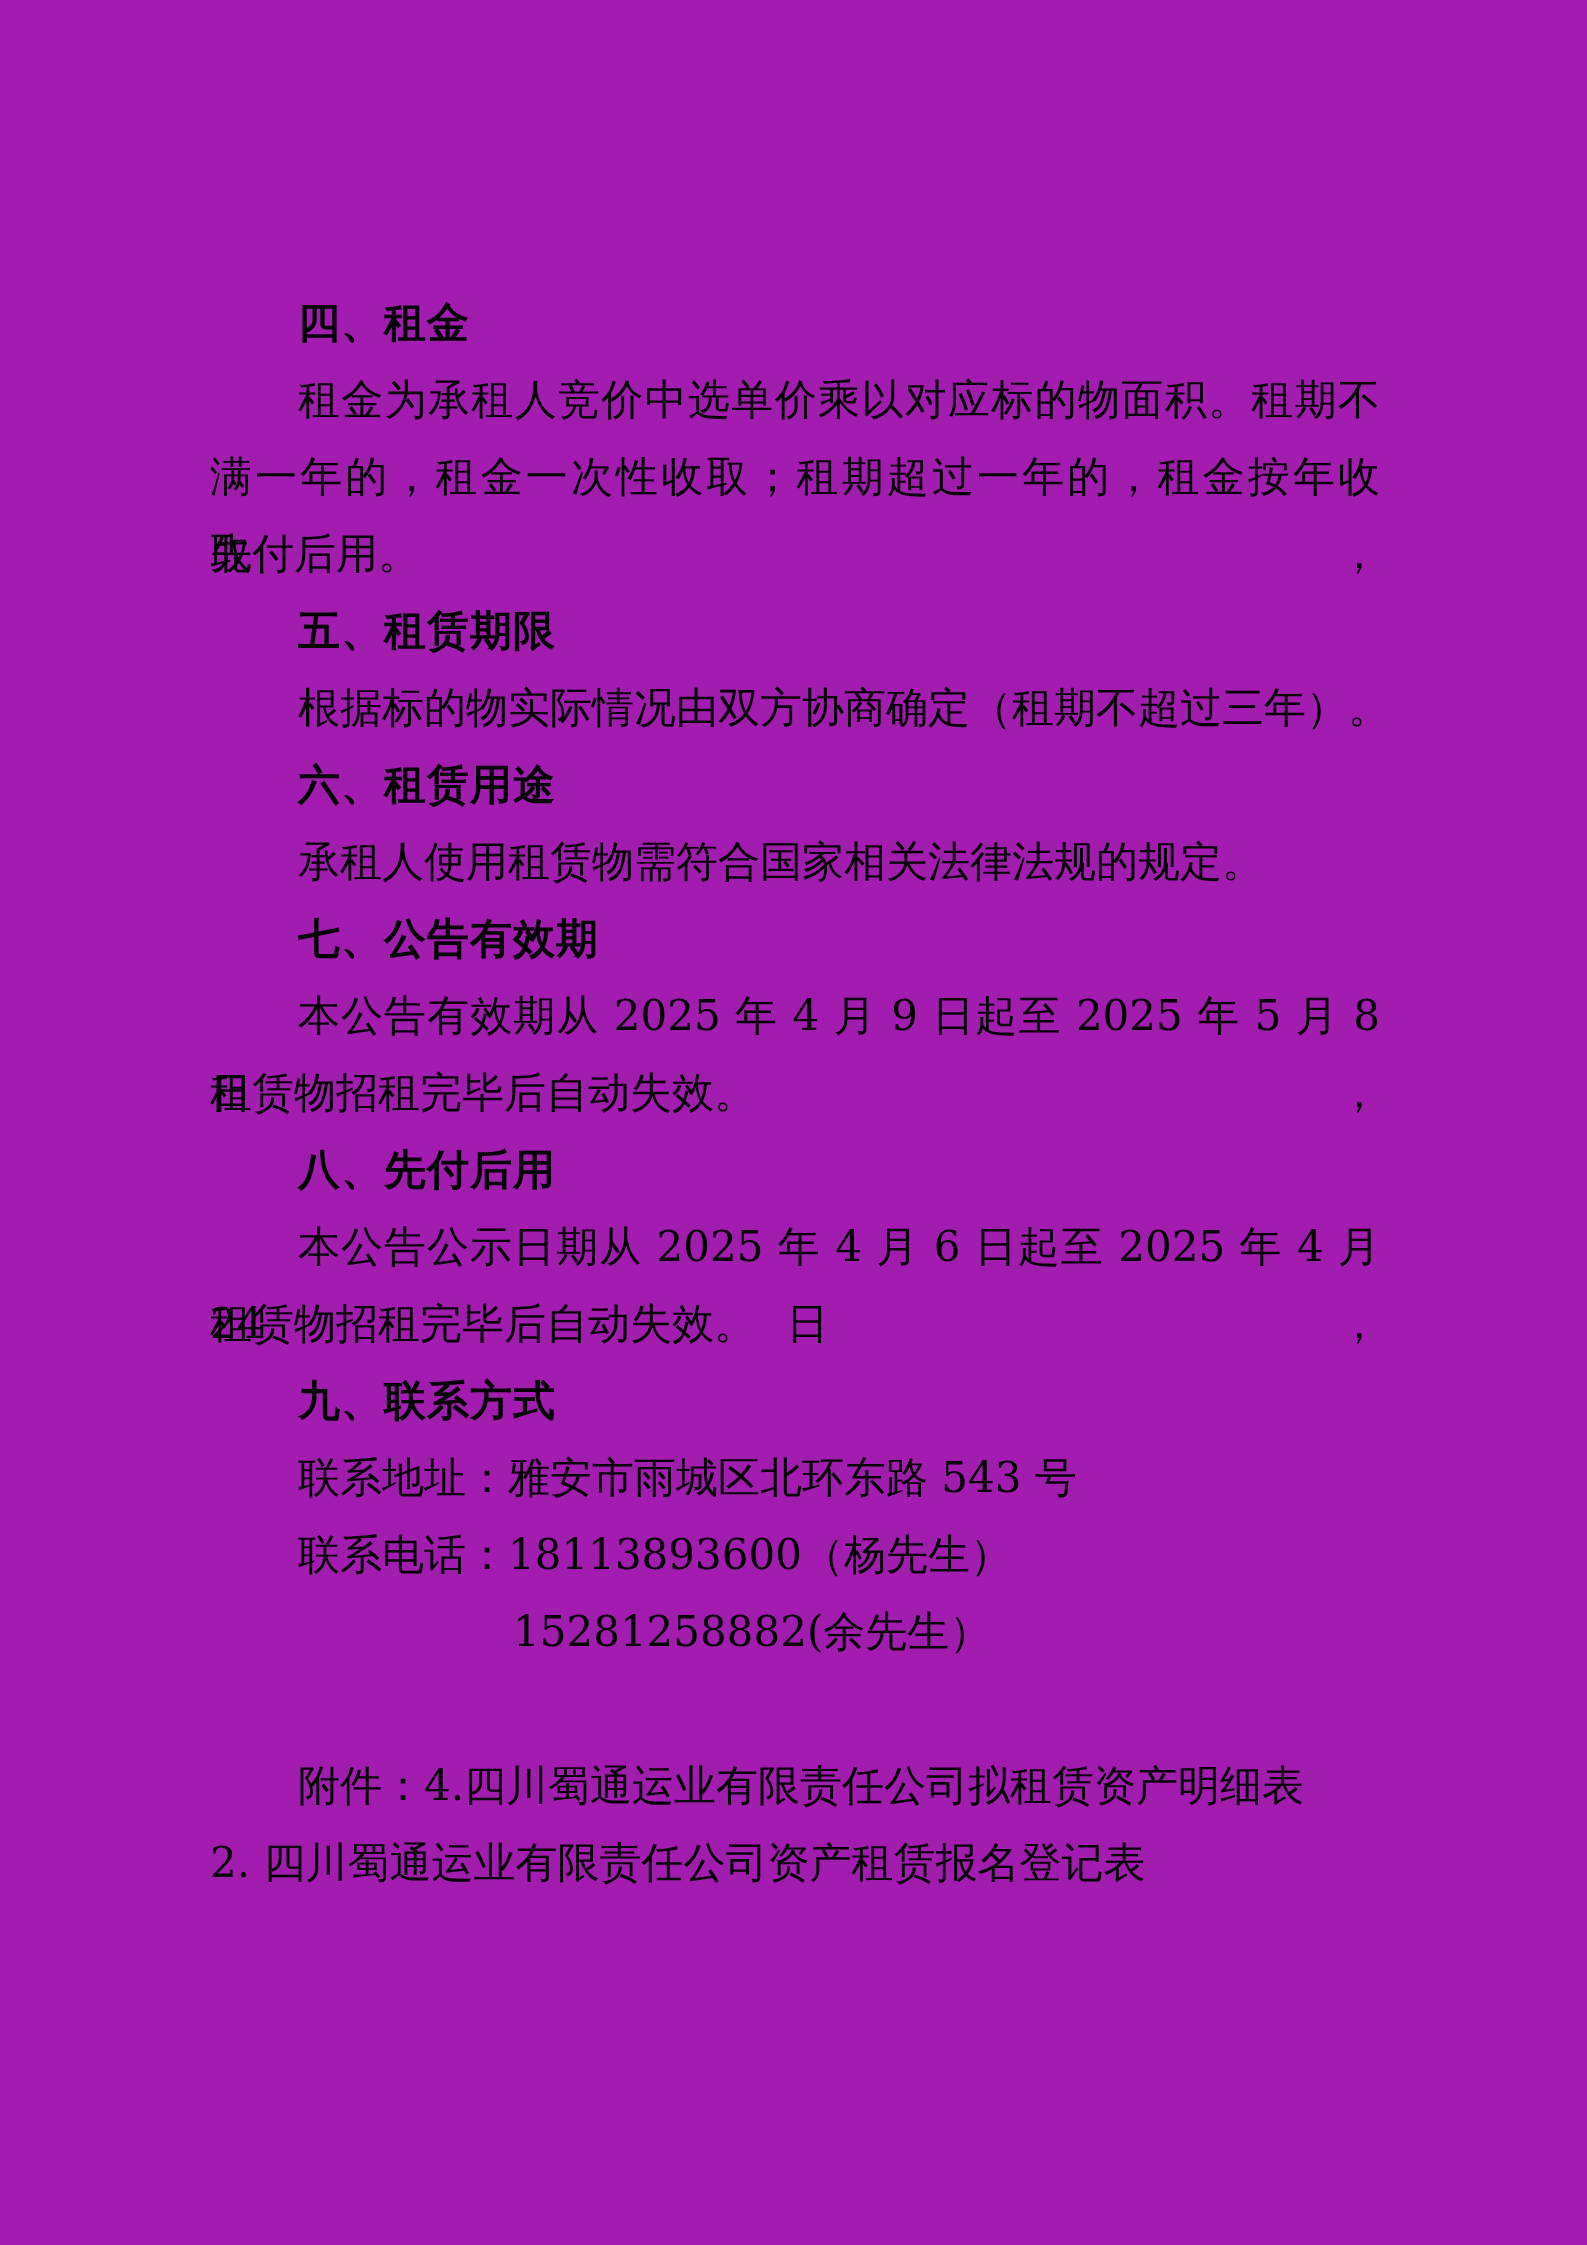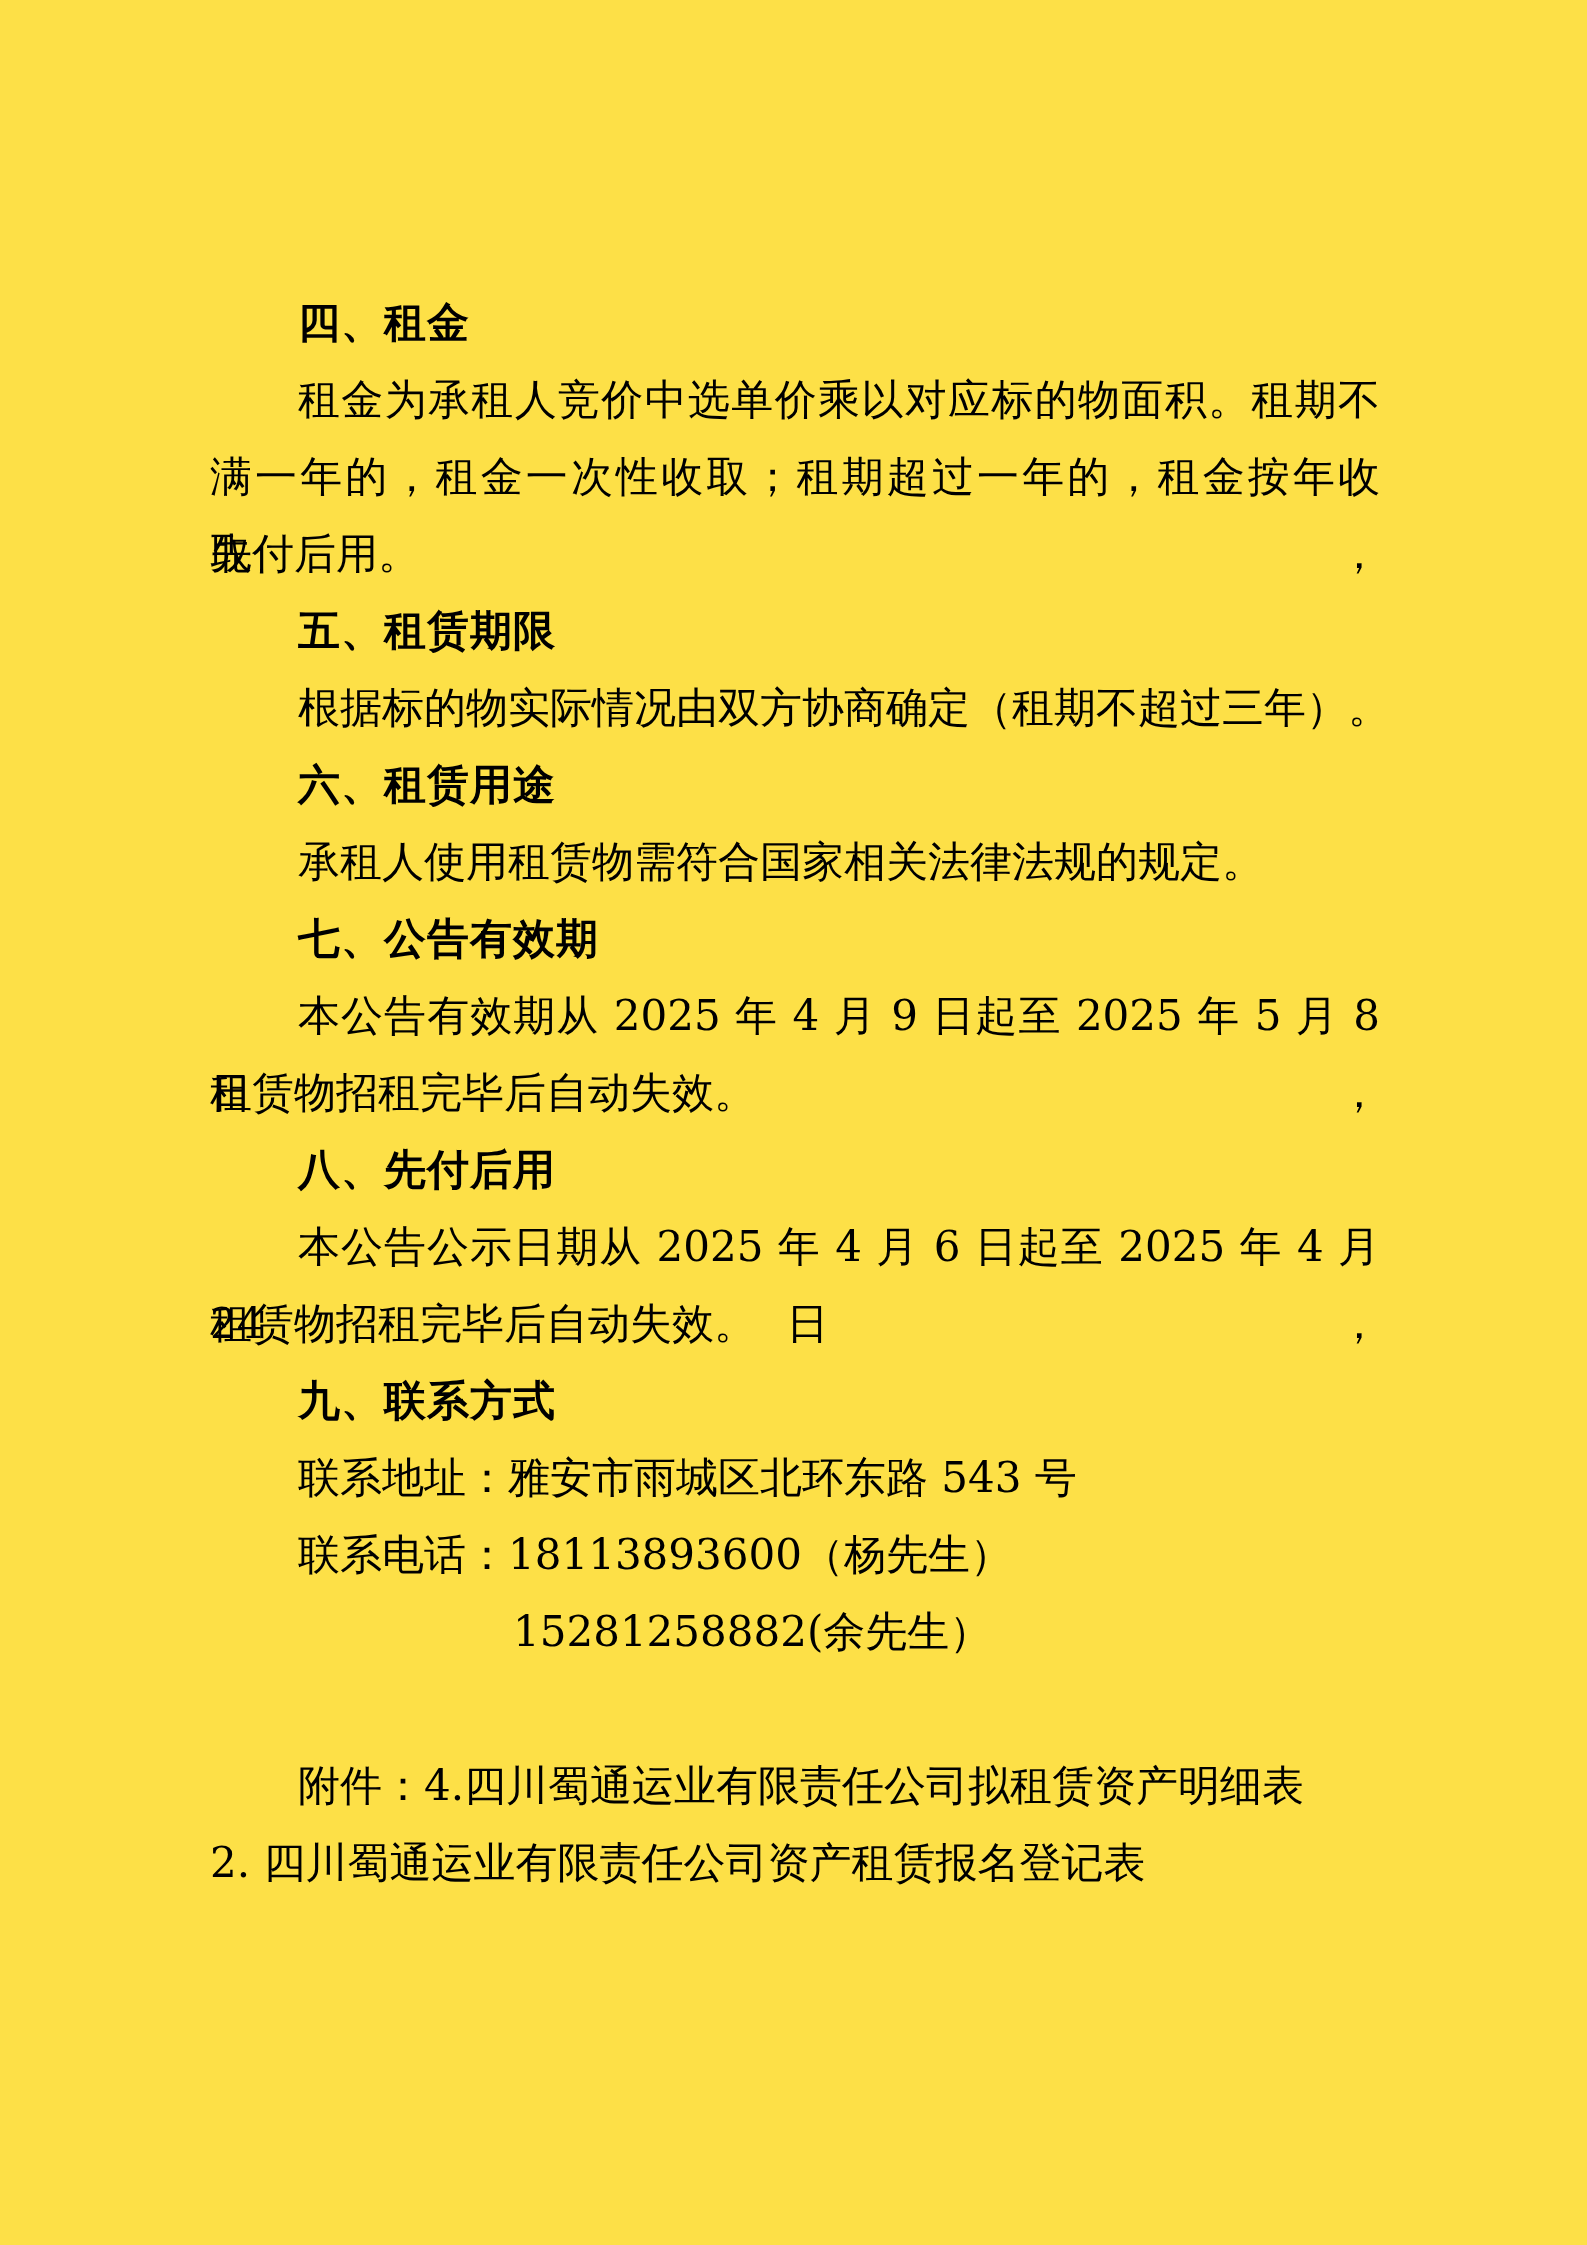--- a/index.html
+++ b/index.html
@@ -1,20 +1,20 @@
 <!DOCTYPE html>
 <html lang="zh"><head>
 <meta charset="utf-8">
 <style>
   html, body { margin: 0; padding: 0; }
   .page {
     position: relative;
     width: 1587px;
     height: 2245px;
-    background: #fde047;
+    background: #a21caf;
     overflow: hidden;
   }
   .content {
     position: absolute;
     left: 210px;
     top: 284px;
     width: 1170px;
     color: #000000;
   }
   .line {

